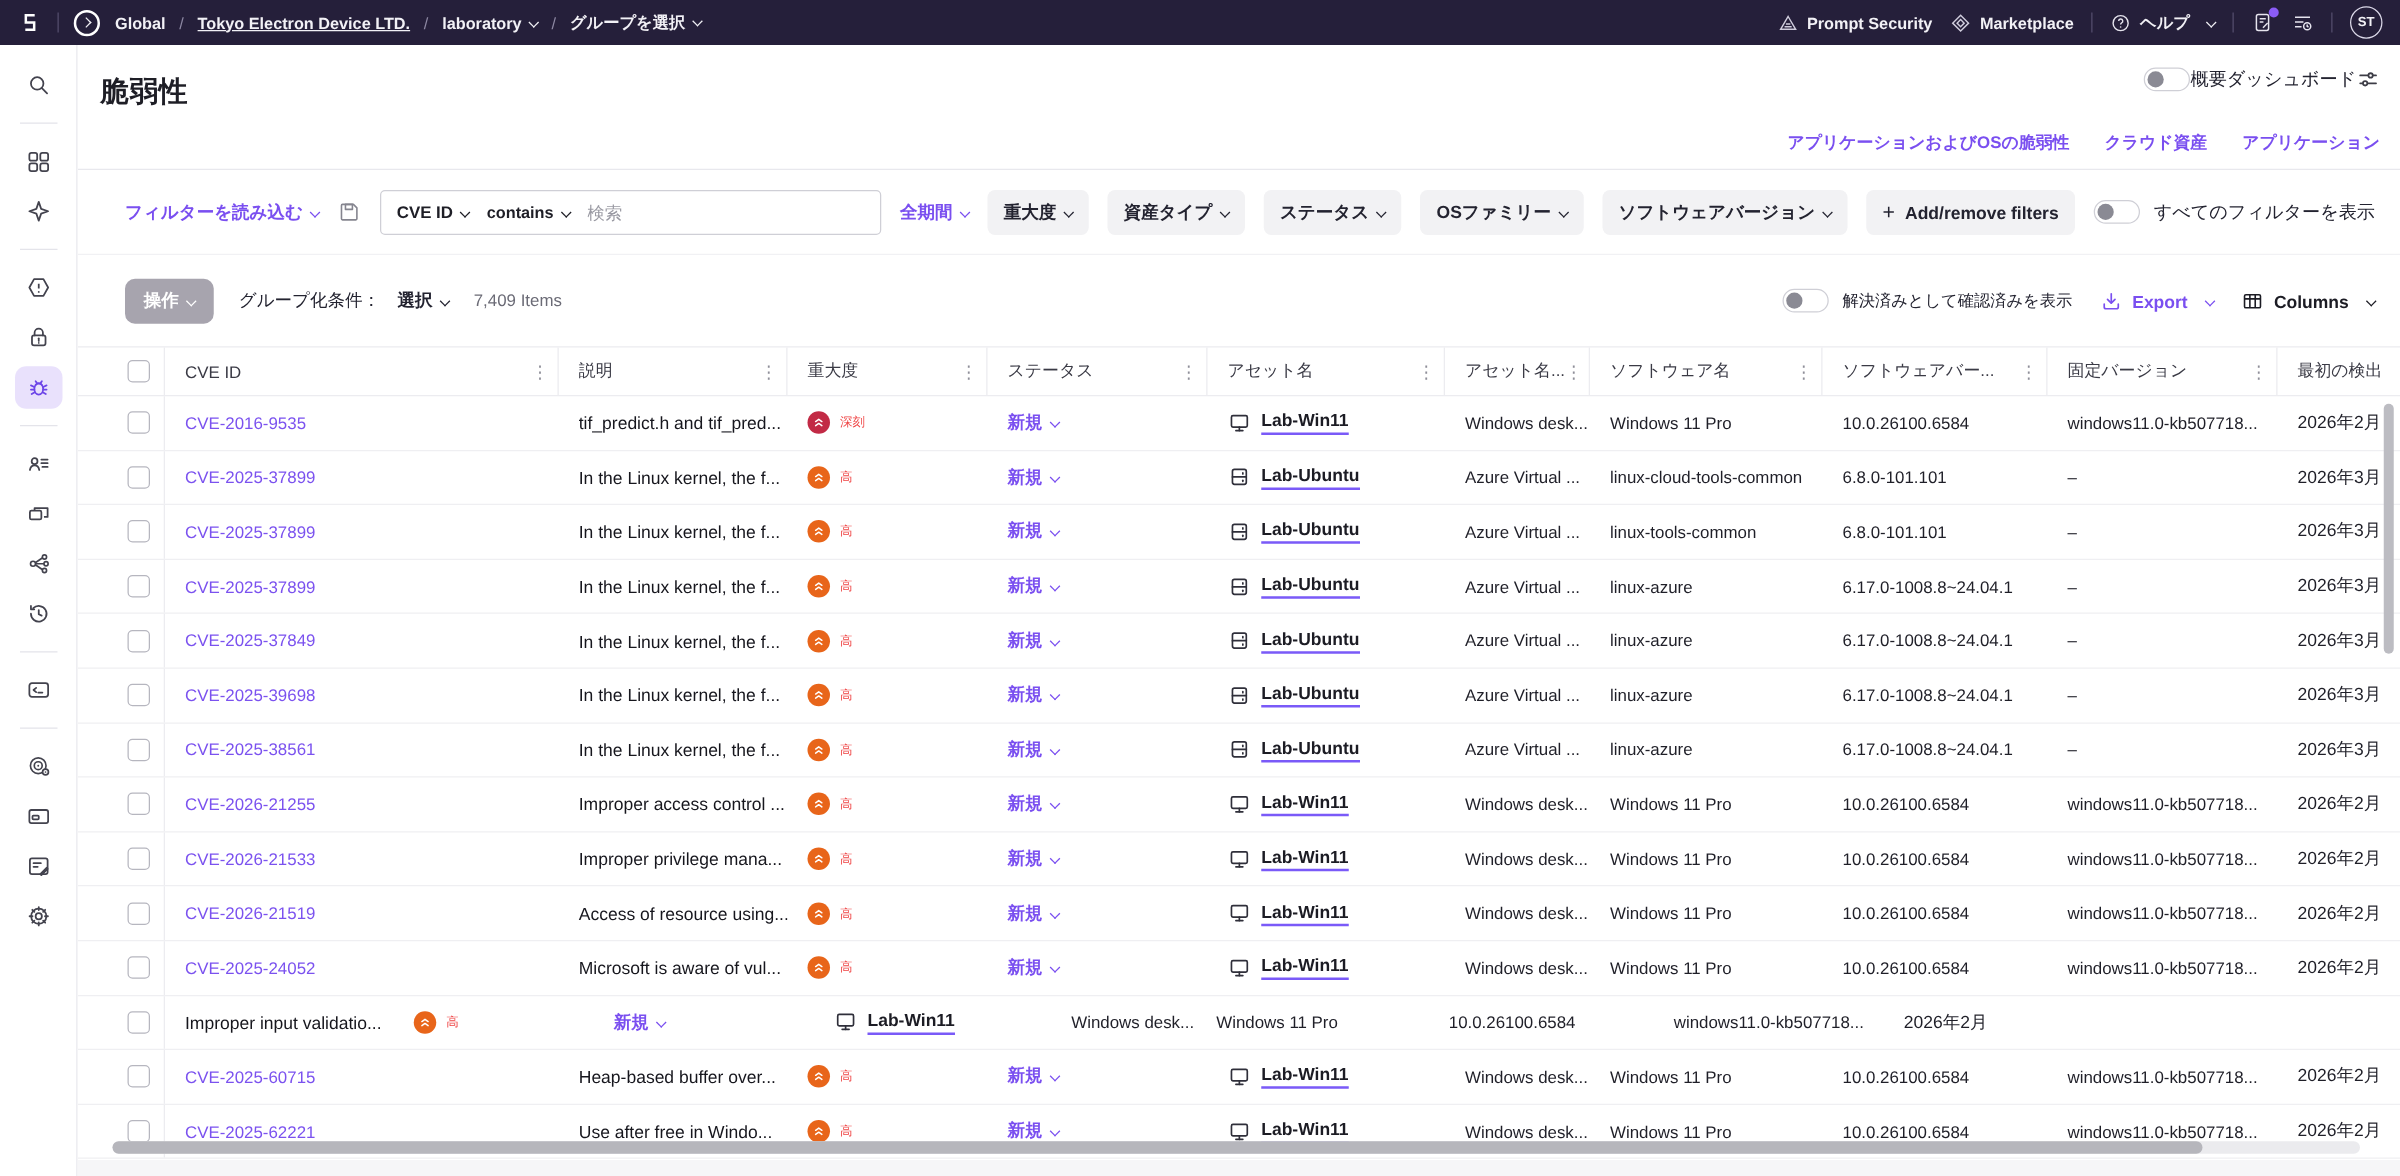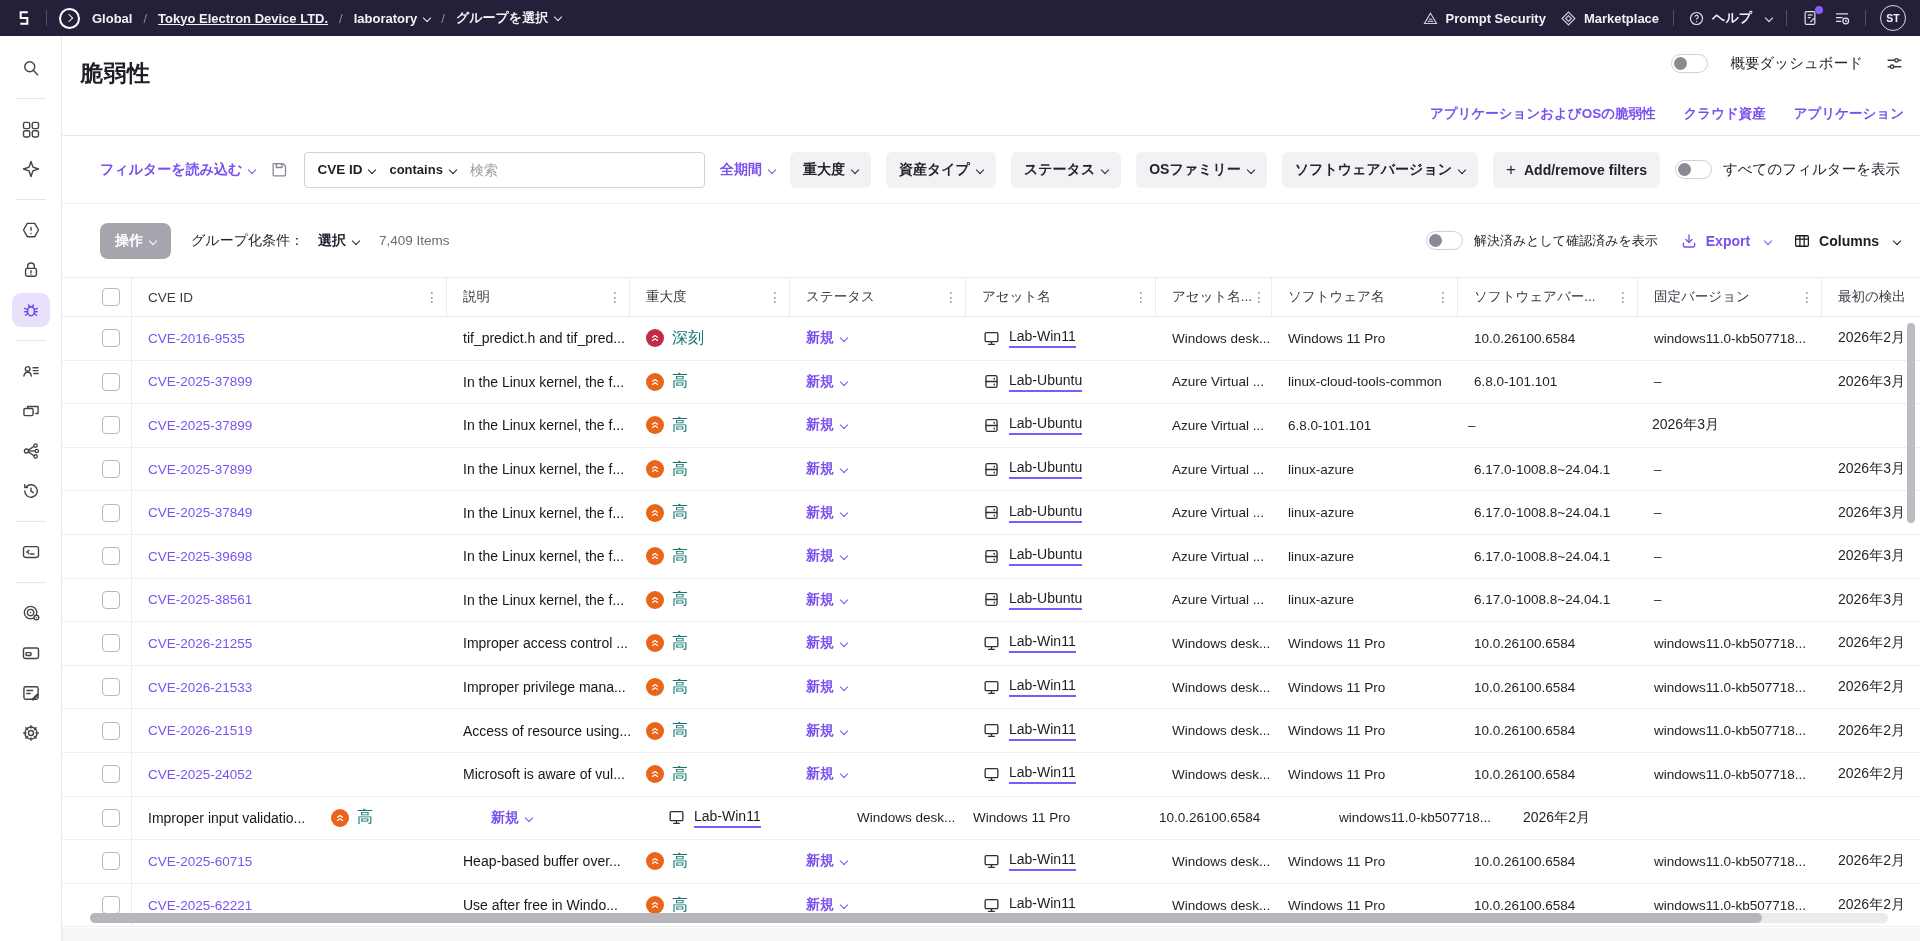--- a/index.html
+++ b/index.html
@@ -33,21 +33,21 @@
   .side-icon { width:38px; height:34px; border-radius:9px; display:flex; align-items:center;
     justify-content:center; margin:3px 0; color:#43434e; cursor:pointer; }
   .side-icon.active { background:#e9e1fc; color:#6d45e8; }
   .side-div { width:30px; border-top:1px solid #e4e4ea; margin:10px 0; }
 
   
   .main { margin-left:62px; position:relative; height:905px; overflow:hidden; }
   .page-header { height:100px; border-bottom:1px solid #e8e8ed; position:relative; }
   .page-title { position:absolute; left:18px; top:22px; font-size:23px; font-weight:700; letter-spacing:.5px; }
   .overview-ctl { position:absolute; right:16px; top:18px; display:flex; align-items:center;
-    gap:22px; font-size:14.5px; color:#232330; }
+    gap:0; font-size:14.5px; color:#232330; }
   .tabs { position:absolute; right:16px; bottom:12px; display:flex; gap:28px;
     font-size:13.5px; color:#7a4ff0; font-weight:600; }
   .tab.active { font-weight:700; }
   .tab { cursor:pointer; white-space:nowrap; }
 
   .toggle { width:37px; height:19px; border:1px solid #cfcfd6; border-radius:10px;
     background:#fff; position:relative; flex:0 0 auto; cursor:pointer; }
   .toggle::after { content:""; position:absolute; left:2px; top:2px; width:13px; height:13px;
     border-radius:50%; background:#8a8a94; }
 
@@ -90,24 +90,24 @@
   .lead-pad { width:28px; flex:0 0 auto; }
   .cbx { width:18px; height:18px; border:1.5px solid #b6b6bf; border-radius:4px; background:#fff; cursor:pointer; }
   .row { display:flex; height:43.6px; align-items:center; border-bottom:1px solid #efeff2;
     font-size:13.5px; white-space:nowrap; }
   .cell { padding-left:16px; flex:0 0 auto; overflow:hidden; display:flex; align-items:center; height:100%; }
   .cell-check { width:42px; padding-left:0; justify-content:center; border-right:1px solid #ececf0; }
   .cve-link { color:#7b52ef; cursor:pointer; }
   .desc { color:#16161d; font-size:14px; }
   .sev-badge { width:18px; height:18px; border-radius:50%; display:inline-flex; align-items:center;
     justify-content:center; margin-right:8px; flex:0 0 auto; }
-  .sev-label { color:#0f766e; font-size:16px; }
+  .sev-label { color:#ef4444; font-size:10px; }
   .status-val { color:#7a4ff0; font-weight:600; font-size:14px; display:flex; align-items:center; cursor:pointer; }
   .asset-icon { margin-right:8px; color:#2f2f3a; display:inline-flex; }
-  .asset-name { font-weight:400; font-size:14px; color:#1c1c24; border-bottom:2px solid #7a5af8;
+  .asset-name { font-weight:700; font-size:14px; color:#1c1c24; border-bottom:2px solid #7a5af8;
     padding-bottom:2px; cursor:pointer; }
   .plain { color:#1f1f28; }
   .date { color:#1f1f28; font-size:14px; }
 
   .vscroll-thumb { position:absolute; right:5px; top:46px; width:8px; height:200px;
     background:#bcbcc2; border-radius:4px; }
   .hscroll { position:absolute; left:28px; right:32px; bottom:-24px; height:10px;
     background:#ebebee; border-radius:5px; }
   .hscroll-thumb { width:93%; height:10px; background:#b6b6bc; border-radius:5px; }
   .footer-strip { position:absolute; left:0; right:0; bottom:0; height:13px; background:#f6f6f8; }
@@ -621,20 +621,23 @@
                 <line x1="5" y1="12" x2="19" y2="12"></line>
                 <line x1="15.5" y1="8" x2="15.5" y2="9"></line>
                 <line x1="15.5" y1="15.5" x2="15.5" y2="16.5"></line>
               </svg>
             </span>
             <span class="asset-name">Lab-Ubuntu</span>
           </div>
           <div class="cell" style="width: 116px;">
             <span class="plain">Azure Virtual ...</span>
           </div>
+          <div class="cell" style="width: 186px;">
+            <span class="plain">linux-tools-common</span>
+          </div>
           <div class="cell" style="width: 180px;">
             <span class="plain">6.8.0-101.101</span>
           </div>
           <div class="cell" style="width: 184px;">
             <span class="plain">–</span>
           </div>
           <div class="cell" style="width: 230px;">
             <span class="date">2026年3月</span>
           </div>
         </div>

